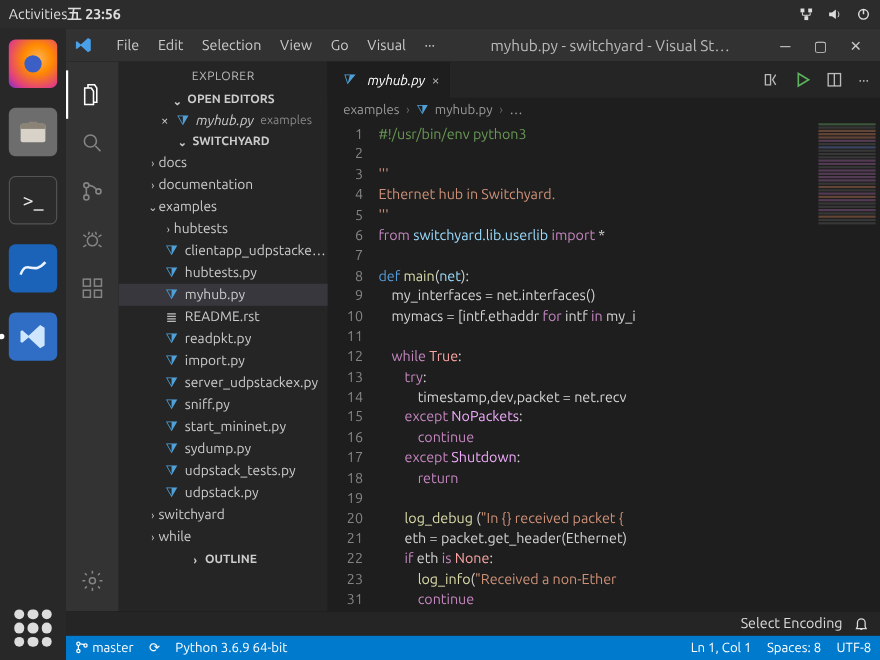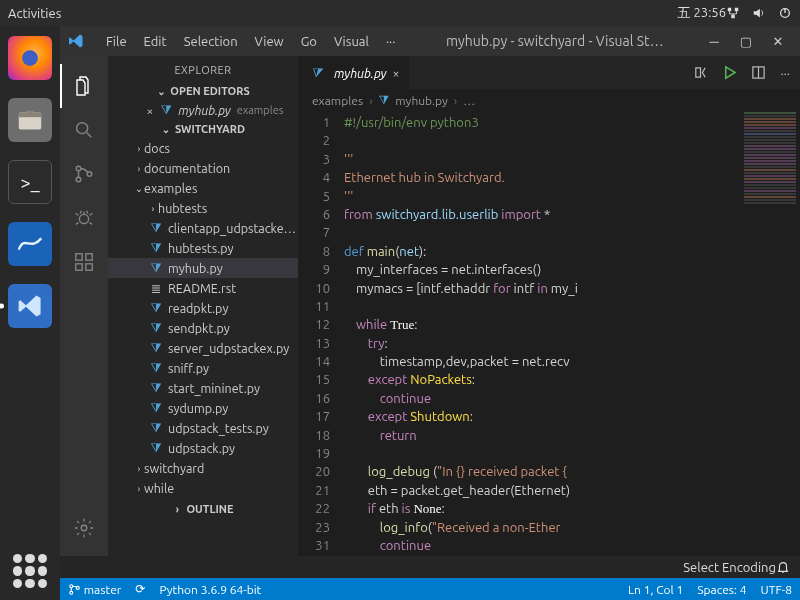--- a/index.html
+++ b/index.html
@@ -1,21 +1,21 @@
 <!DOCTYPE html>
 <html><head>
 <meta charset="utf-8">
 <style>
 * { margin: 0; padding: 0; box-sizing: border-box; font-family: "Ubuntu", "Segoe UI", sans-serif; }
 body { width: 800px; height: 600px; overflow: hidden; background: #2c2c2c; position: relative; }
 
 
 .gnome-bar { height: 26px; background: #2c2c2c; color: #ddd; display: flex; align-items: center; font-size: 13px; padding: 0 8px; }
 .gnome-bar .left { display: flex; gap: 14px; align-items: flex-end; }
-.gnome-bar .center { flex: 1; text-align: right; }
+.gnome-bar .center { flex: 1; text-align: left; font-weight: bold; }
 .gnome-bar .right { display: flex; gap: 12px; align-items: center; }
 .vscode-title-icon { color: #4aa0e8; }
 
 
 .dock { position: absolute; left: 0; top: 26px; bottom: 0; width: 60px; background: rgba(40,40,40,0.9); display: flex; flex-direction: column; align-items: center; padding-top: 10px; gap: 18px; z-index: 10; }
 .dock-item { width: 44px; height: 44px; border-radius: 6px; display: flex; align-items: center; justify-content: center; font-size: 26px; }
 .dock-firefox { background: radial-gradient(circle at 60% 40%, #ffb354 0%, #ff8a00 35%, #e13f7e 75%, #7a2fd2 100%); color: #fff; }
 .dock-files { background: #6d6d6d; }
 .dock-terminal { background: #2b2b2b; border: 1px solid #555; color: #eee; font-size: 18px; }
 .dock-wireshark { background: #1b63b8; color: #eaf3ff; }
@@ -75,29 +75,29 @@
 .code { flex: 1; padding-top: 2px; white-space: pre; color: #d4d4d4; overflow: hidden; }
 .code div { height: 18.4px; }
 
 
 .cmt { color: #6a9955; } 
 .str { color: #ce9178; }
 .kw  { color: #c586c0; }
 .kw2 { color: #569cd6; }
 .fn  { color: #dcdcaa; }
 .var { color: #9cdcfe; }
-.cls { color: #fde047; }
-.cst { color: #ffffff; font-family: Liberation Serif, serif; }
+.cls { color: #f0abfc; }
+.cst { color: #fca5a5; }
 
 .minimap { position: absolute; right: 0; top: 55px; width: 60px; bottom: 0; background: #1e1e1e; opacity: 0.9; }
 .minimap .ml { height: 2px; margin: 1px 4px; background: #3a3a3a; }
 .minimap .ml.g { background: #3f5a3f; } .minimap .ml.o { background: #6b4a3a; } .minimap .ml.p { background: #5a3f5a; } .minimap .ml.b { background: #3f4a6b; }
 
 
-.status-picker { height: 22px; background: #252526; color: #ddd; display: flex; align-items: center; justify-content: flex-end; padding: 0 10px; font-size: 13px; }
+.status-picker { height: 22px; background: #252526; color: #ddd; display: flex; align-items: center; justify-content: flex-end; padding: 0 10px; font-size: 13px; gap: 10px; }
 .status-bar { height: 22px; background: #007acc; color: #fff; display: flex; align-items: center; font-size: 12px; padding: 0 8px; gap: 14px; }
 .status-bar .right { margin-left: auto; display: flex; gap: 14px; text-align: right; }
 
 svg { display: block; }
 </style>
 </head>
 <body>
 
 <div class="gnome-bar">
   <div class="left">
@@ -290,21 +290,21 @@
         <div class="tree-row pad2">
             <span class="file-icon rst-icon">≣</span>
             <span>README.rst</span>
           </div>
         <div class="tree-row pad2">
             <span class="file-icon py-icon">⧩</span>
             <span>readpkt.py</span>
           </div>
         <div class="tree-row pad2">
             <span class="file-icon py-icon">⧩</span>
-            <span>sendpkt.py</span>
+            <span>import.py</span>
           </div>
         <div class="tree-row pad2">
             <span class="file-icon py-icon">⧩</span>
             <span>server_udpstackex.py</span>
           </div>
         <div class="tree-row pad2">
             <span class="file-icon py-icon">⧩</span>
             <span>sniff.py</span>
           </div>
         <div class="tree-row pad2">
@@ -459,17 +459,17 @@
           <circle cx="4" cy="12" r="1.8"></circle>
           <circle cx="12" cy="6" r="1.8"></circle>
           <path d="M4 6v4M6 4c3 0 4 1 5 1"></path>
         </svg>
       <span>master</span>
     </span>
     <span>⟳</span>
     <span>Python 3.6.9 64-bit</span>
     <div class="right">
       <span>Ln 1, Col 1</span>
-      <span>Spaces: 4</span>
+      <span>Spaces: 8</span>
       <span>UTF-8</span>
     </div>
   </div>
 </div>
 
 </body></html>

